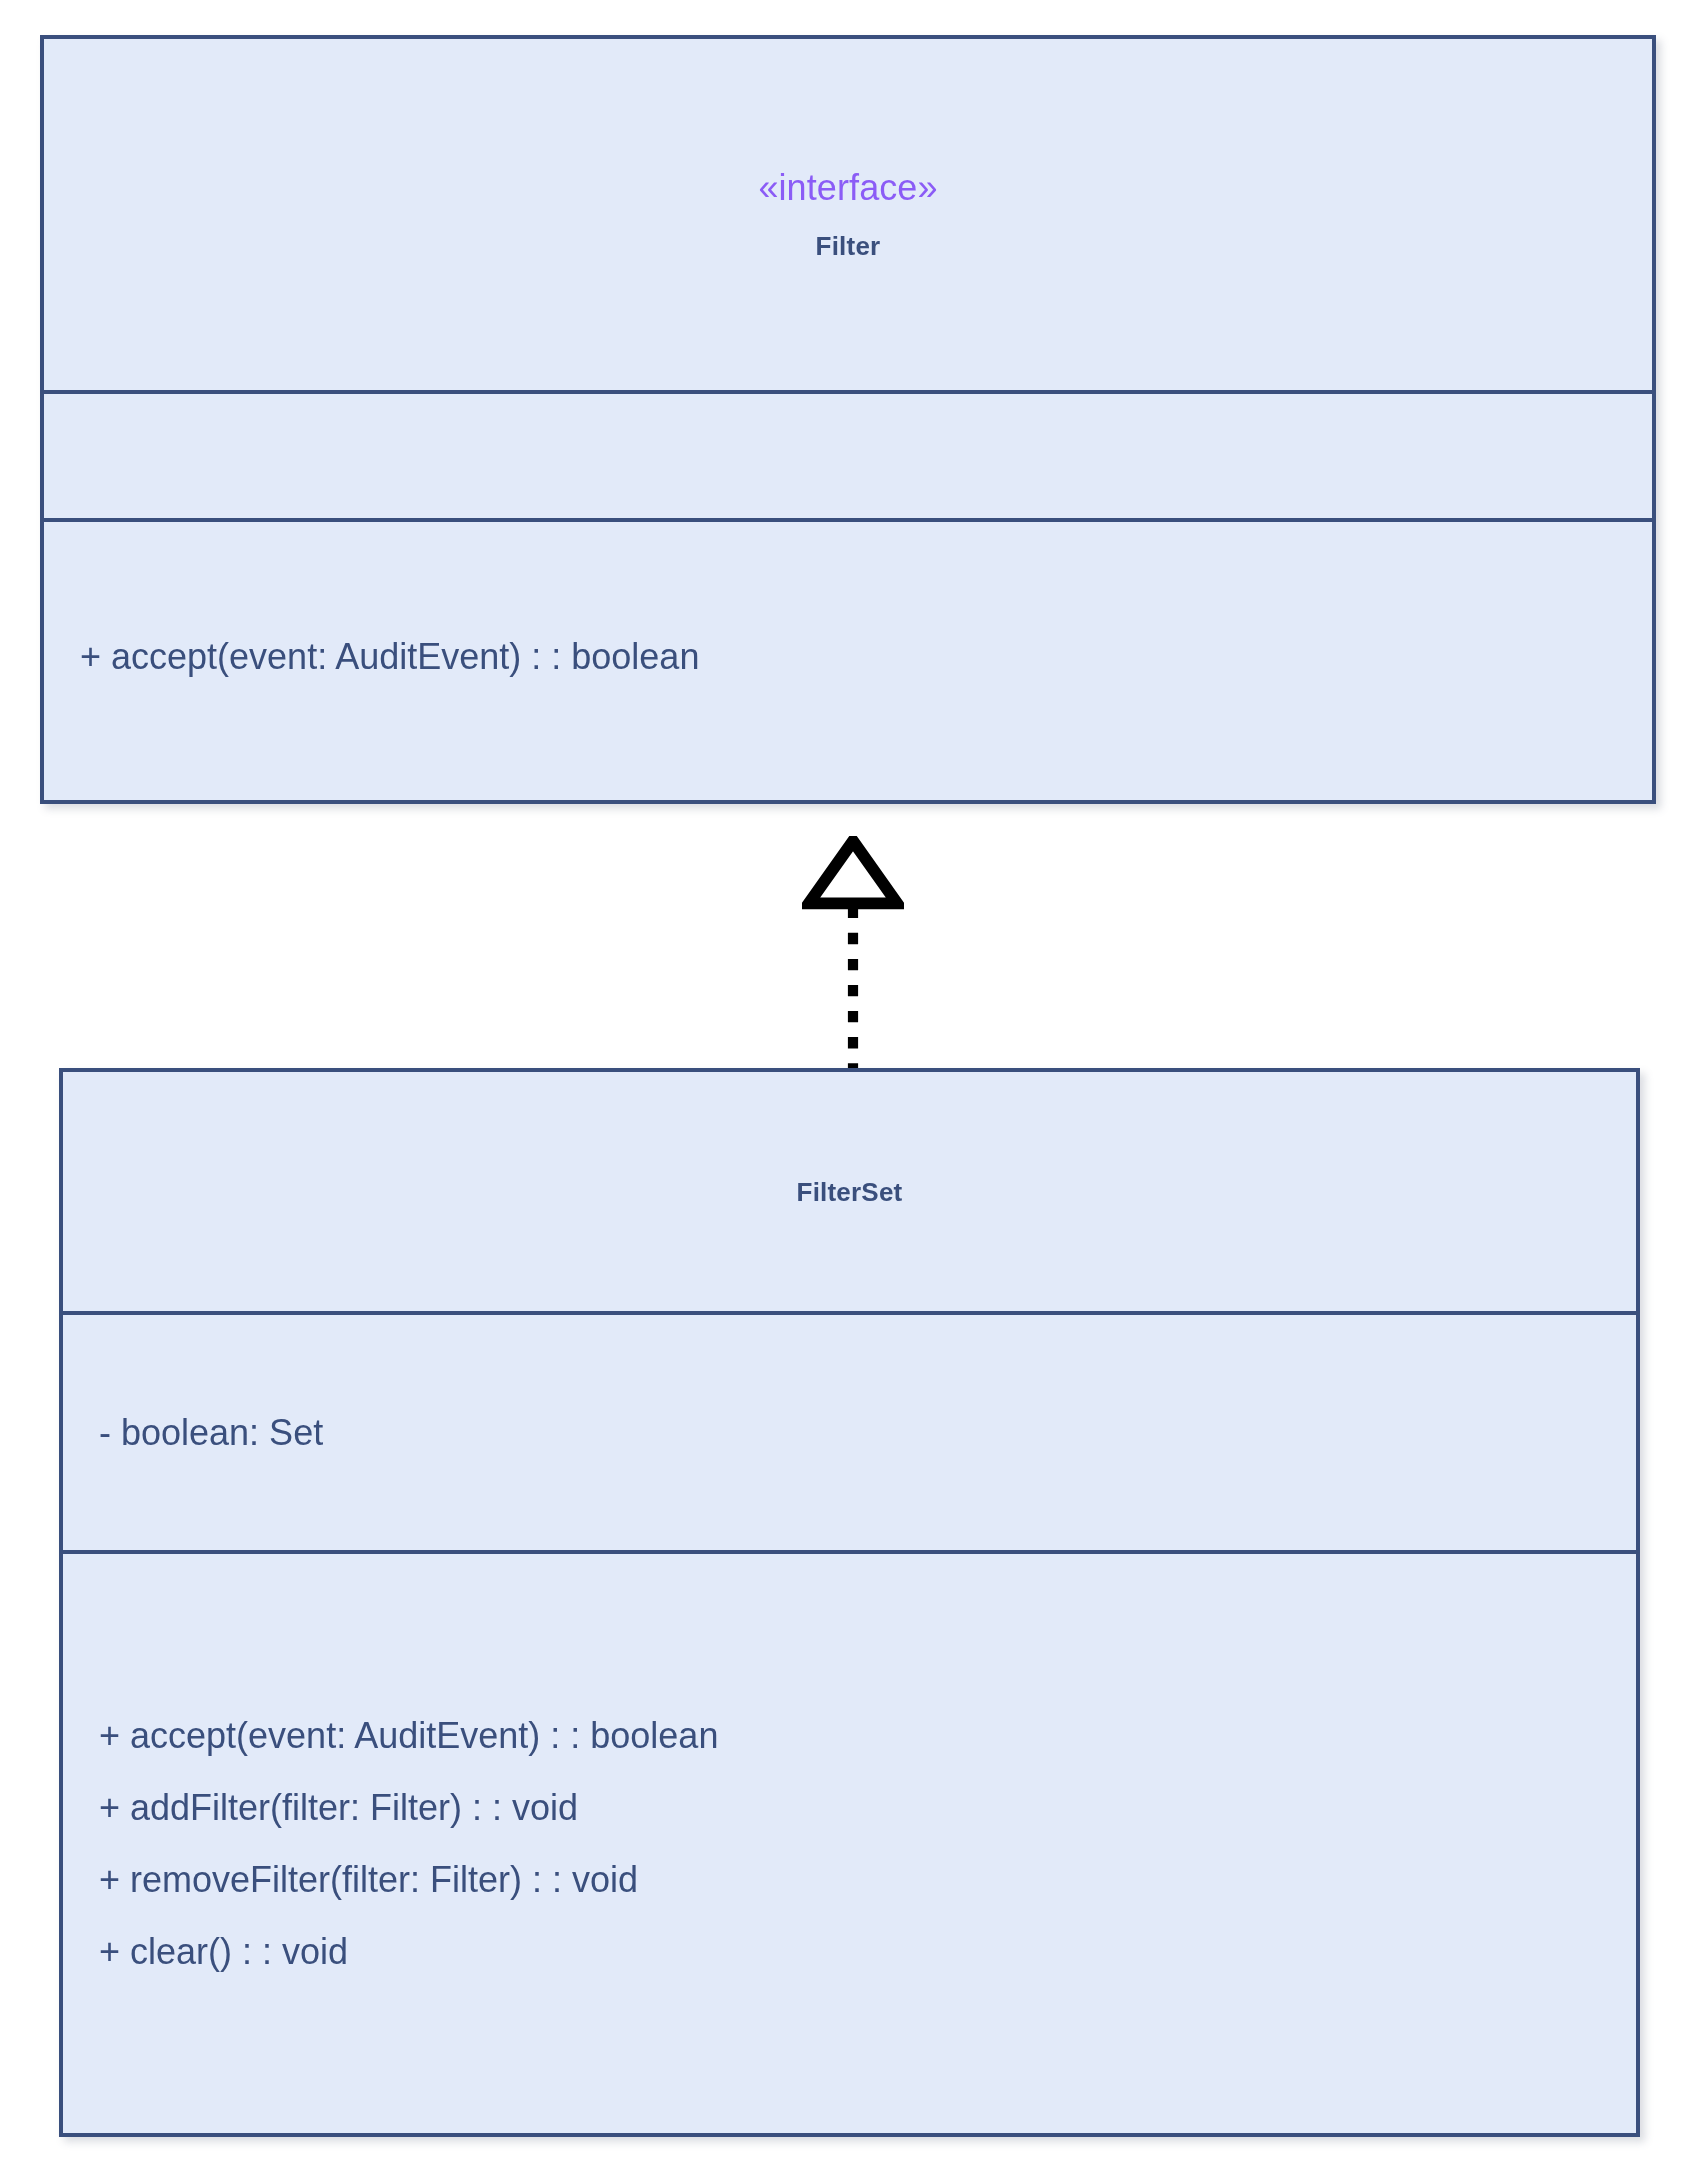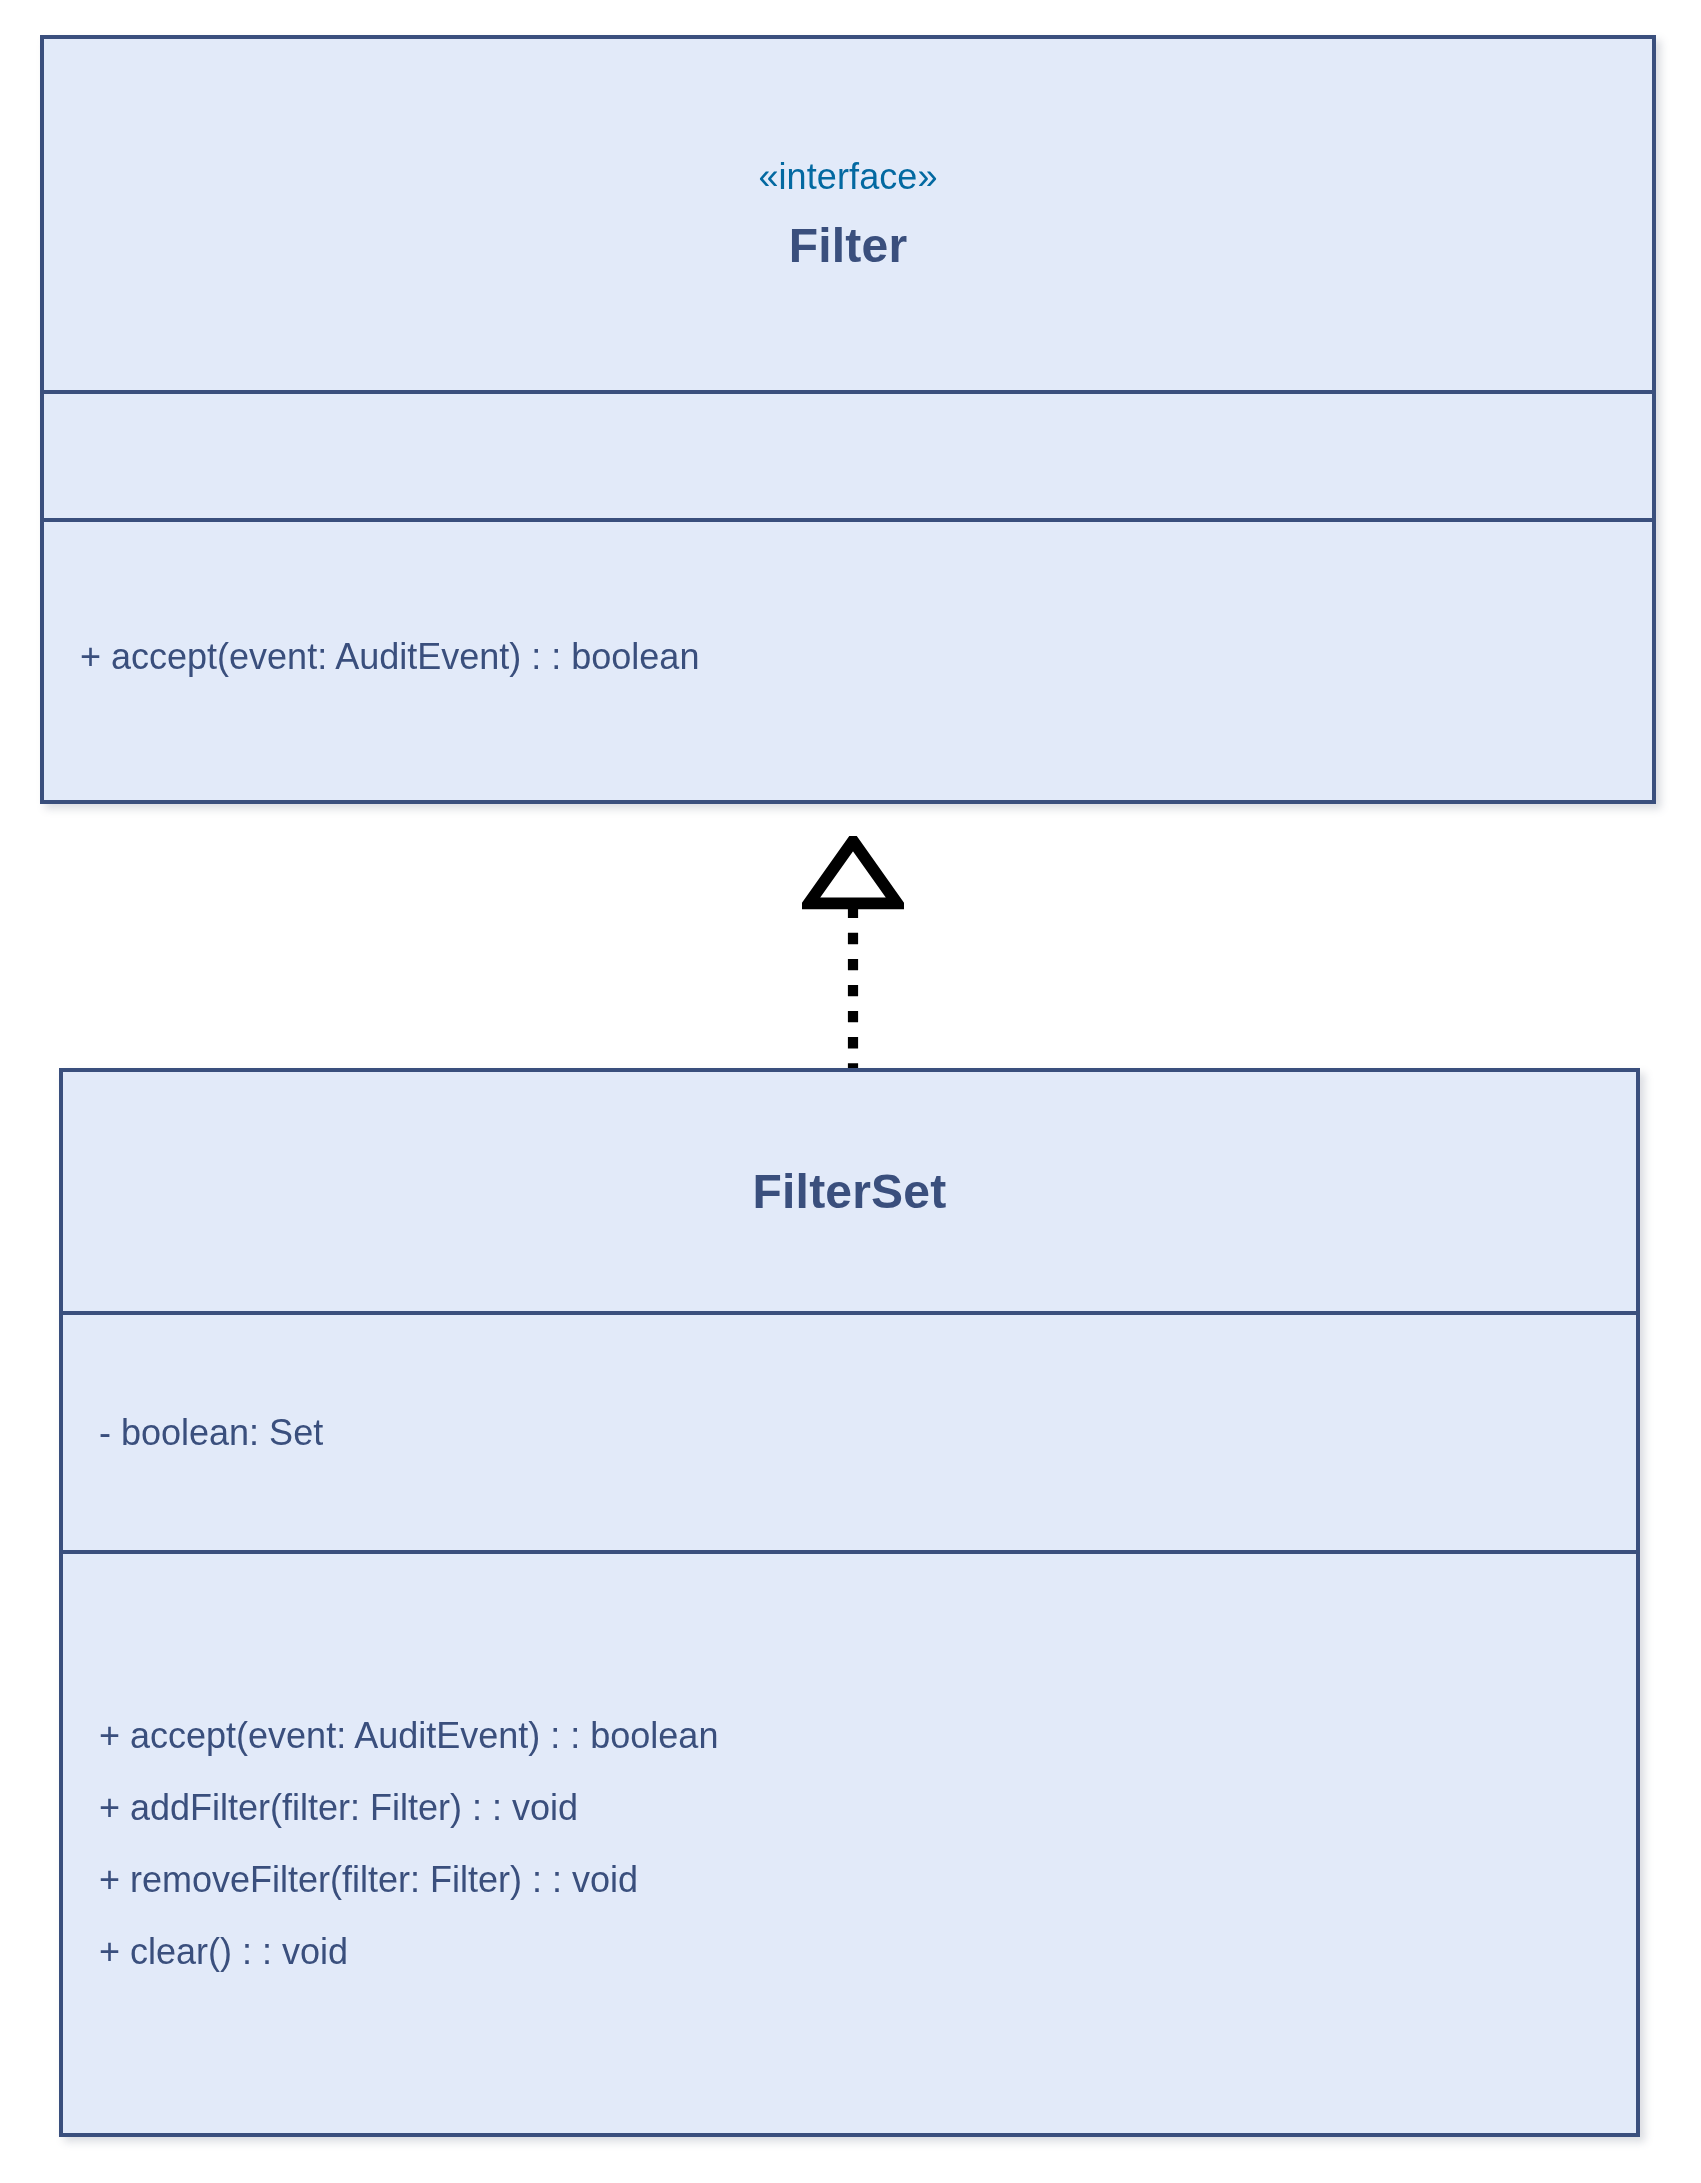--- a/index.html
+++ b/index.html
@@ -45,30 +45,30 @@
 
   .uml-title-compartment {
     display: flex;
     flex-direction: column;
     align-items: center;
     justify-content: center;
     text-align: center;
   }
 
   .uml-stereotype {
-    color: #0369a1;
+    color: #8b5cf6;
     font-size: 36px;
     line-height: 1.0;
     font-weight: 400;
     letter-spacing: 0.1px;
   }
 
   .uml-classname {
     color: #3a4f7d;
-    font-size: 48px;
+    font-size: 26px;
     line-height: 1.0;
     font-weight: bold;
     letter-spacing: 0.2px;
   }
 
   .uml-members {
     display: flex;
     flex-direction: column;
     justify-content: center;
     padding-left: 63px;

